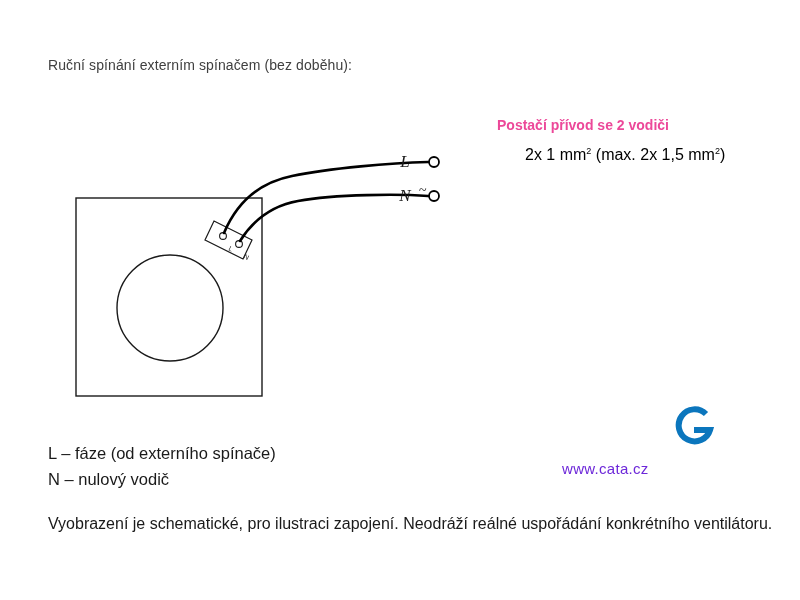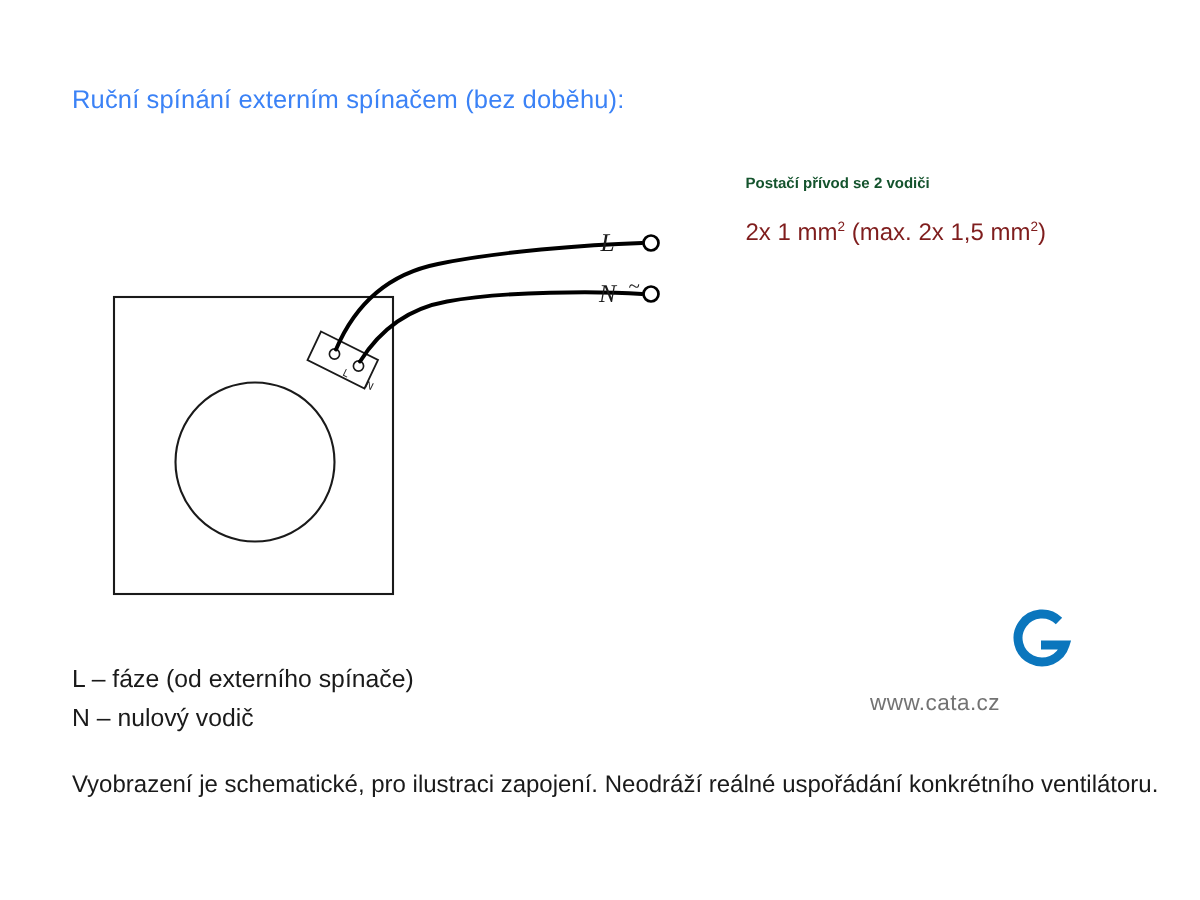--- a/index.html
+++ b/index.html
@@ -14,40 +14,40 @@
     position: relative;
     width: 800px;
     height: 600px;
     background: #ffffff;
     overflow: hidden;
   }
   .title {
     position: absolute;
     left: 48px;
     top: 57px;
-    font-size: 17px;
-    color: #3b82f6;
+    font-size: 14px;
+    color: #404040;
     letter-spacing: 0.1px;
     white-space: nowrap;
   }
   .note-red {
     position: absolute;
     left: 497px;
     top: 117px;
-    font-size: 10px;
+    font-size: 14px;
     font-weight: bold;
-    color: #14532d;
+    color: #ec4899;
     white-space: nowrap;
   }
   .note-spec {
     position: absolute;
-    left: 497px;
+    left: 525px;
     top: 146px;
     font-size: 16px;
-    color: #7f1d1d;
+    color: #000000;
     white-space: nowrap;
     text-align: center;
   }
   .note-spec sup {
     font-size: 9px;
     vertical-align: super;
   }
   .legend {
     position: absolute;
     left: 48px;
@@ -79,24 +79,24 @@
     left: 0px;
     top: 0px;
     font-size: 48px;
     font-weight: bold;
     color: #0b76bd;
     letter-spacing: -1px;
     line-height: 48px;
   }
   .brand-url {
     position: absolute;
-    left: 20px;
+    left: 2px;
     top: 52px;
     font-size: 15px;
-    color: #737373;
+    color: #6d28d9;
     letter-spacing: 0.3px;
   }
   svg.diagram {
     position: absolute;
     left: 0;
     top: 0;
     width: 800px;
     height: 600px;
   }
   .lbl {

